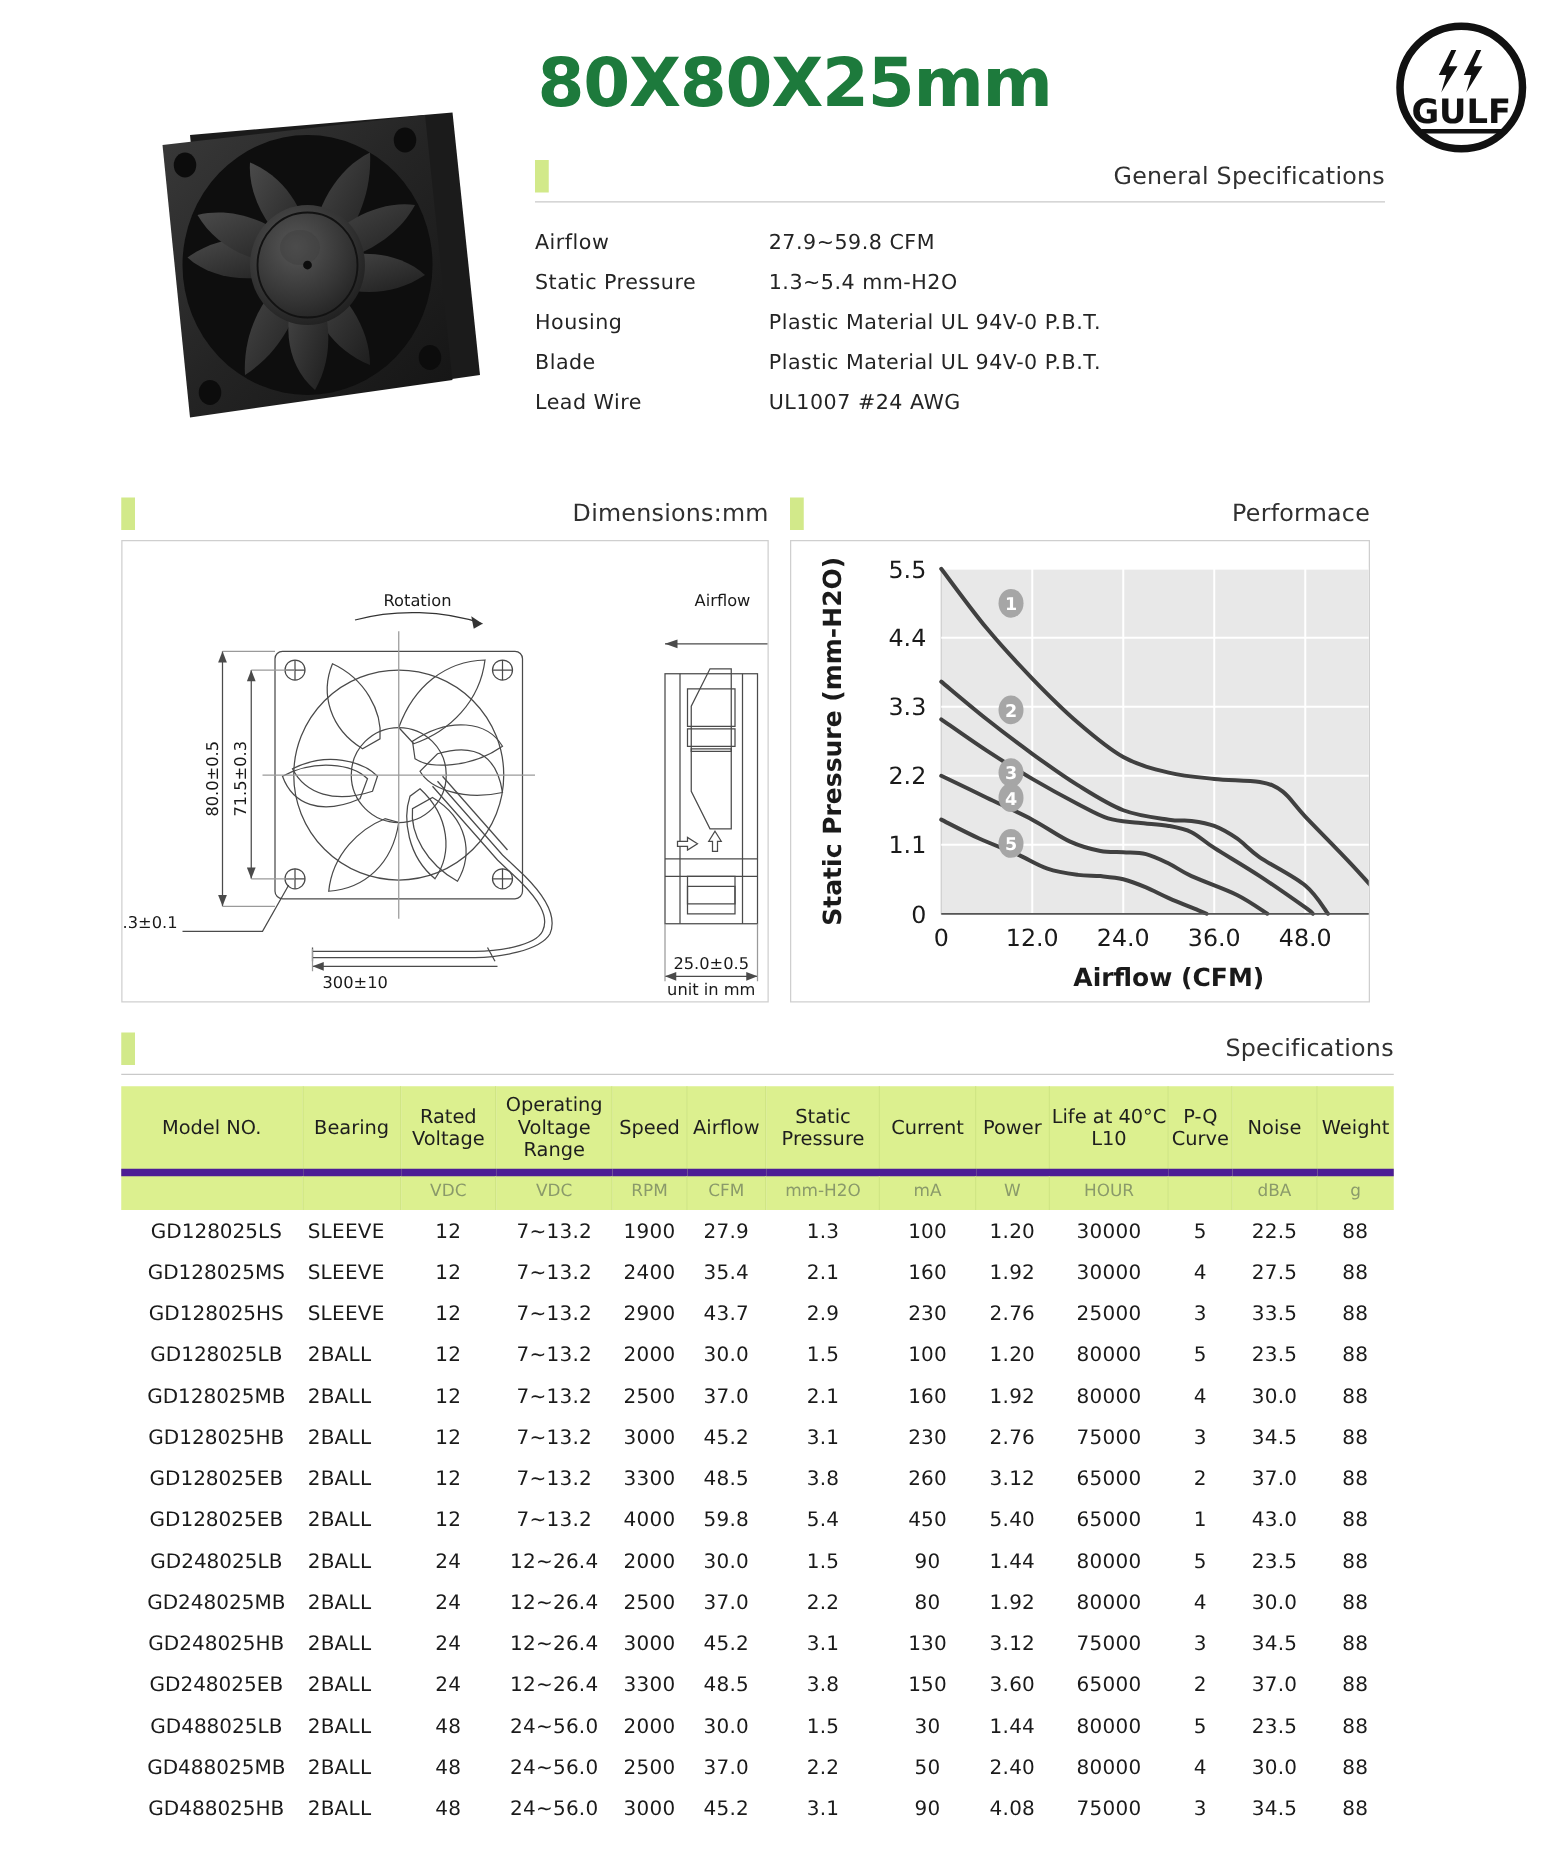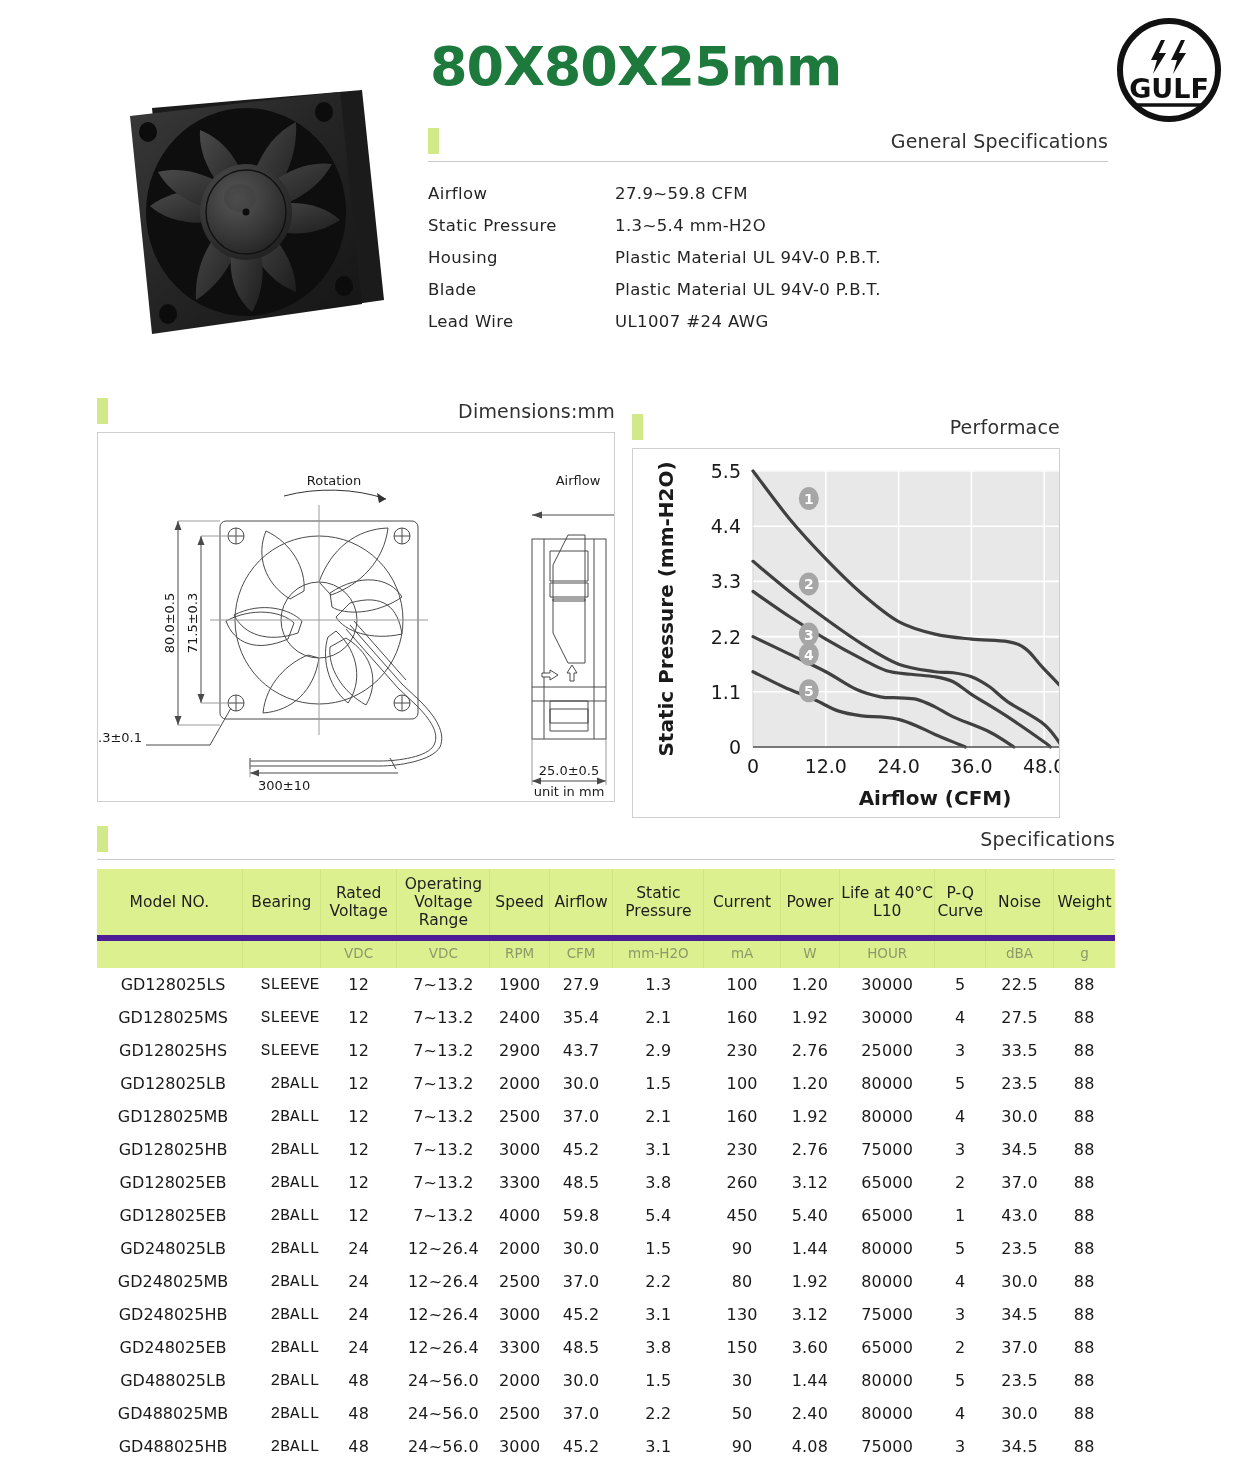--- a/index.html
+++ b/index.html
@@ -98,21 +98,21 @@
 
   
   .panels {
     position: absolute;
     top: 398px;
     left: 0;
     width: 1241px;
     height: 408px;
   }
   .panel-dim  { position: absolute; left: 97px;  top: 0; width: 518px; }
-  .panel-perf { position: absolute; left: 632px; top: 16px; width: 428px; }
+  .panel-perf { position: absolute; left: 632px; top: 0; width: 464px; }
   .panel-box {
     margin-top: 8px;
     border: 1px solid #cfcfcf;
     background: #fff;
     height: 368px;
     position: relative;
     overflow: hidden;
   }
 
   
@@ -151,21 +151,21 @@
   }
   table.spec tbody td {
     font-size: 16px;
     color: #1a1a1a;
     text-align: center;
     padding: 7px 1px;
     background: #ffffff;
     letter-spacing: .2px;
   }
   table.spec tbody td.model { text-align: center; padding-left: 8px; letter-spacing: 0; }
-  table.spec tbody td.bearing { text-align: right; padding-left: 4px; font-family: Liberation Mono, monospace; }
+  table.spec tbody td.bearing { text-align: left; padding-left: 4px; }
 
   
   .dim-svg, .perf-svg { display: block; }
 </style>
 </head>
 <body>
 
 <div class="header">
 
   <div class="fan-photo">

